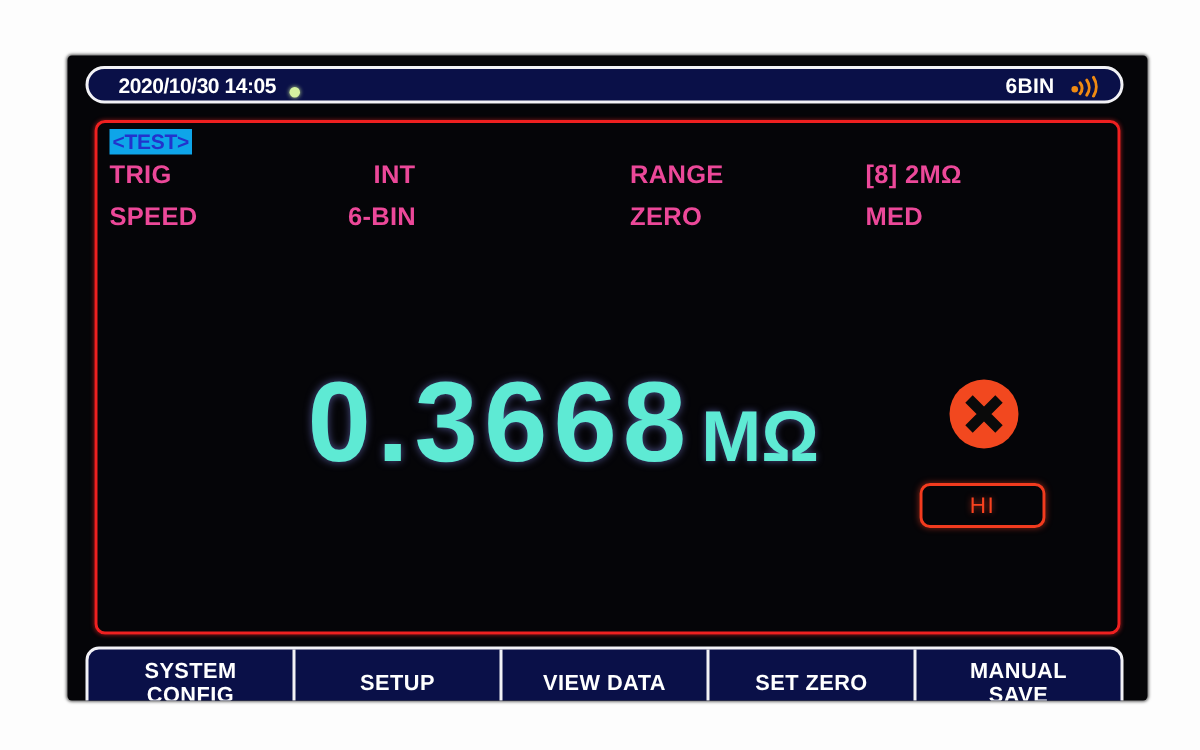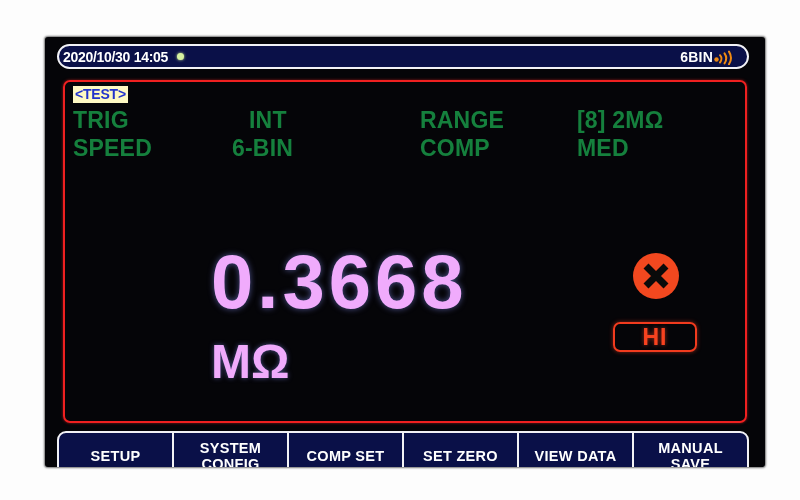--- a/index.html
+++ b/index.html
@@ -44,22 +44,22 @@
     height: 25px;
     background: #0a1048;
     border: 2px solid #f2f2f6;
     border-radius: 13px;
     box-sizing: border-box;
     display: flex;
     align-items: center;
   }
   #statusbar .sb-left {
     display: flex;
-    align-items: center;
-    margin-left: 4px;
+    align-items: flex-end;
+    margin-left: 20px;
     gap: 9px;
   }
   .sb-text {
     color: #ffffff;
     font-size: 14px;
     font-weight: bold;
     letter-spacing: -0.3px;
     white-space: nowrap;
     font-family: "Liberation Sans", sans-serif;
   }
@@ -76,20 +76,21 @@
   }
   #bin-mode {
     color: #ffffff;
     font-size: 14px;
     font-weight: bold;
     letter-spacing: 0.2px;
   }
   #statusbar .sb-right {
     display: flex;
     align-items: flex-start;
+    gap: 10px;
     margin-right: 12px;
     margin-left: 120px;
   }
   #signal-icon {
     width: 22px;
     height: 16px;
     display: block;
   }
 
   
@@ -103,21 +104,21 @@
     border-radius: 7px;
     box-sizing: border-box;
     box-shadow: 0 0 3px rgba(255,40,40,0.55);
   }
 
   
   #test-tag {
     position: absolute;
     left: 8px;
     top: 4px;
-    background: #fef9c3;
+    background: #0ea5e9;
     color: #2233cc;
     font-size: 14px;
     font-weight: bold;
     line-height: 15px;
     padding: 1px 2px 1px 2px;
     letter-spacing: -0.2px;
   }
 
   
   #params {
@@ -125,44 +126,43 @@
     left: 8px;
     top: 25px;
     width: 668px;
   }
   .prow {
     position: relative;
     height: 28px;
   }
   .plabel, .pvalue {
     position: absolute;
-    color: #15803d;
-    font-size: 23px;
+    color: #ec4899;
+    font-size: 17px;
     font-weight: bold;
     letter-spacing: 0.2px;
     white-space: nowrap;
     font-family: "Liberation Sans", sans-serif;
   }
 
   
   #reading-row {
     position: absolute;
     left: 0px;
     top: 160px;
     width: 684px;
     height: 110px;
   }
   #reading {
     position: absolute;
     left: 140px;
     top: 0px;
     display: flex;
     align-items: baseline;
-    color: #f0abfc;
-    flex-direction: column;
+    color: #5eead4;
   }
   #reading-value {
     font-size: 76px;
     font-weight: bold;
     line-height: 80px;
     letter-spacing: 4px;
     text-shadow: 0 0 6px rgba(140,150,255,0.55);
     font-family: "Liberation Sans", sans-serif;
   }
   #reading-unit {
@@ -194,22 +194,22 @@
     border: 2px solid #f23b1e;
     border-radius: 7px;
     box-sizing: border-box;
     display: flex;
     align-items: center;
     justify-content: center;
     box-shadow: 0 0 4px rgba(255,70,40,0.5);
   }
   #hi-badge span {
     color: #f8421f;
-    font-size: 23px;
-    font-weight: bold;
+    font-size: 15px;
+    font-weight: normal;
     letter-spacing: 1px;
     text-shadow: 0 0 4px rgba(255,70,40,0.6);
   }
 
   
   #softkeys {
     position: absolute;
     left: 12px;
     top: 394px;
     width: 692px;
@@ -271,21 +271,21 @@
         <div class="prow">
           <span class="plabel col-a" style="left:0px">TRIG</span>
           <span class="pvalue col-a" style="left:176px">INT</span>
           <span class="plabel col-b" style="left:347px">RANGE</span>
           <span class="pvalue col-b" style="left:504px">[8] 2MΩ</span>
         </div>
 
         <div class="prow">
           <span class="plabel col-a" style="left:0px">SPEED</span>
           <span class="pvalue col-a" style="left:159px">6-BIN</span>
-          <span class="plabel col-b" style="left:347px">COMP</span>
+          <span class="plabel col-b" style="left:347px">ZERO</span>
           <span class="pvalue col-b" style="left:504px">MED</span>
         </div>
 
 
       </div>
 
       <div id="reading-row">
         <div id="reading">
           <span id="reading-value">0.3668</span>
           <span id="reading-unit">MΩ</span>
@@ -297,24 +297,23 @@
         </svg>
 
         <div id="hi-badge">
           <span>HI</span>
         </div>
       </div>
 
     </div>
 
     <div id="softkeys">
-      <div class="softkey">SETUP</div>
       <div class="softkey">SYSTEM
 CONFIG</div>
-      <div class="softkey">COMP SET</div>
+      <div class="softkey">SETUP</div>
+      <div class="softkey">VIEW DATA</div>
       <div class="softkey">SET ZERO</div>
-      <div class="softkey">VIEW DATA</div>
       <div class="softkey">MANUAL
 SAVE</div>
     </div>
 
   </div>
 </div>
 
 </body></html>

